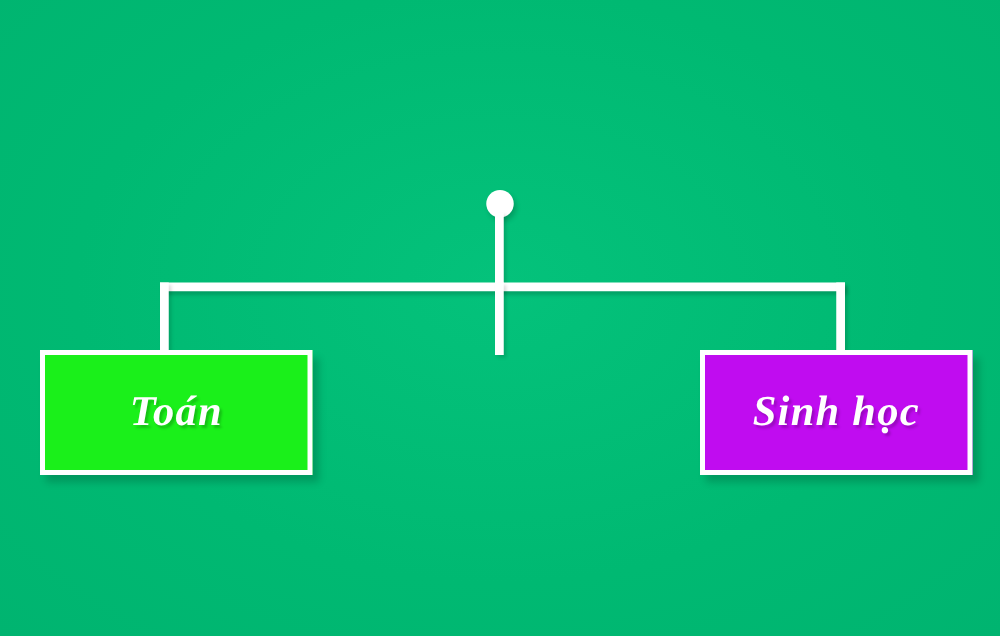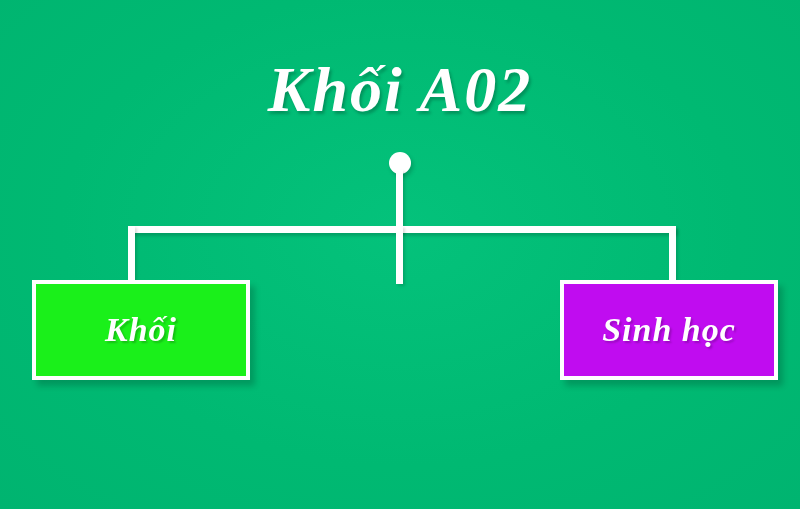--- a/index.html
+++ b/index.html
@@ -113,34 +113,33 @@
     text-shadow: 2px 2px 2px rgba(0, 0, 0, 0.20);
     white-space: nowrap;
     -webkit-font-smoothing: antialiased;
   }
 </style>
 </head>
 <body>
 
 <div id="infographic" style="background-color: rgb(0, 186, 116);">
 
-  <div class="title">Khối A02</div>
 
   <div class="node-dot"></div>
 
   <div class="stem-vertical"></div>
 
   <div class="bus-horizontal"></div>
 
   <div class="drop left"></div>
   <div class="drop center"></div>
   <div class="drop right"></div>
 
   <div class="box box-1" style="background: rgb(26, 240, 26);">
-    <span class="box-label">Khối</span>
+    <span class="box-label">Toán</span>
   </div>
 
 
   <div class="box box-3" style="background: rgb(192, 12, 240);">
     <span class="box-label">Sinh học</span>
   </div>
 
 </div>
 
 </body></html>

